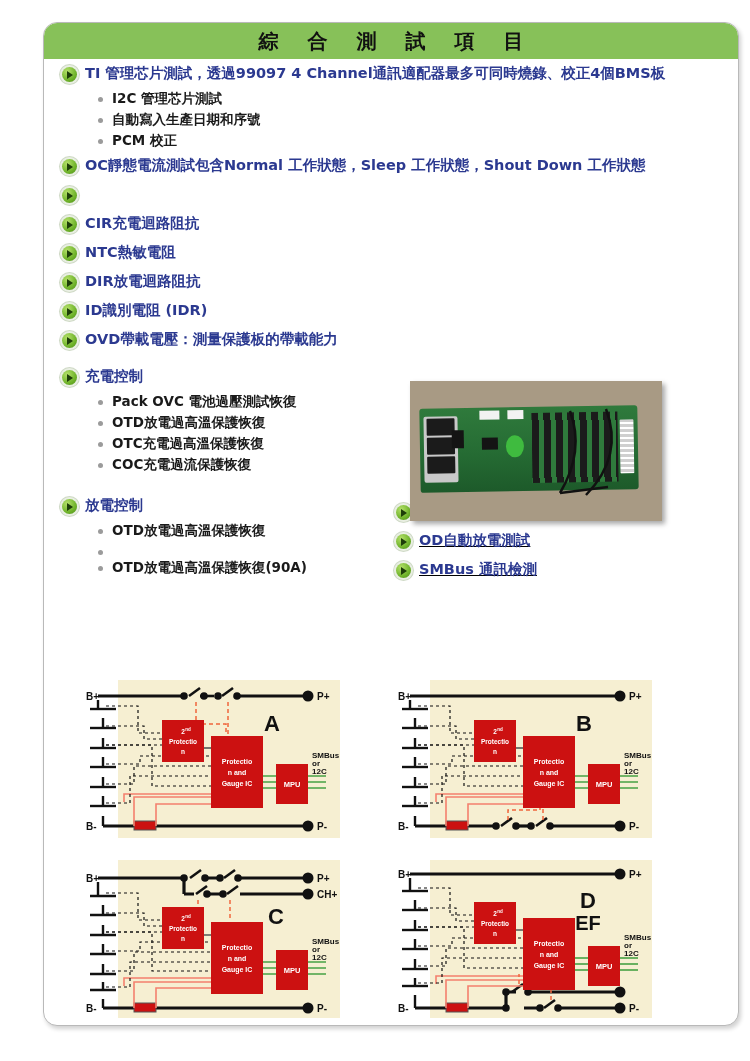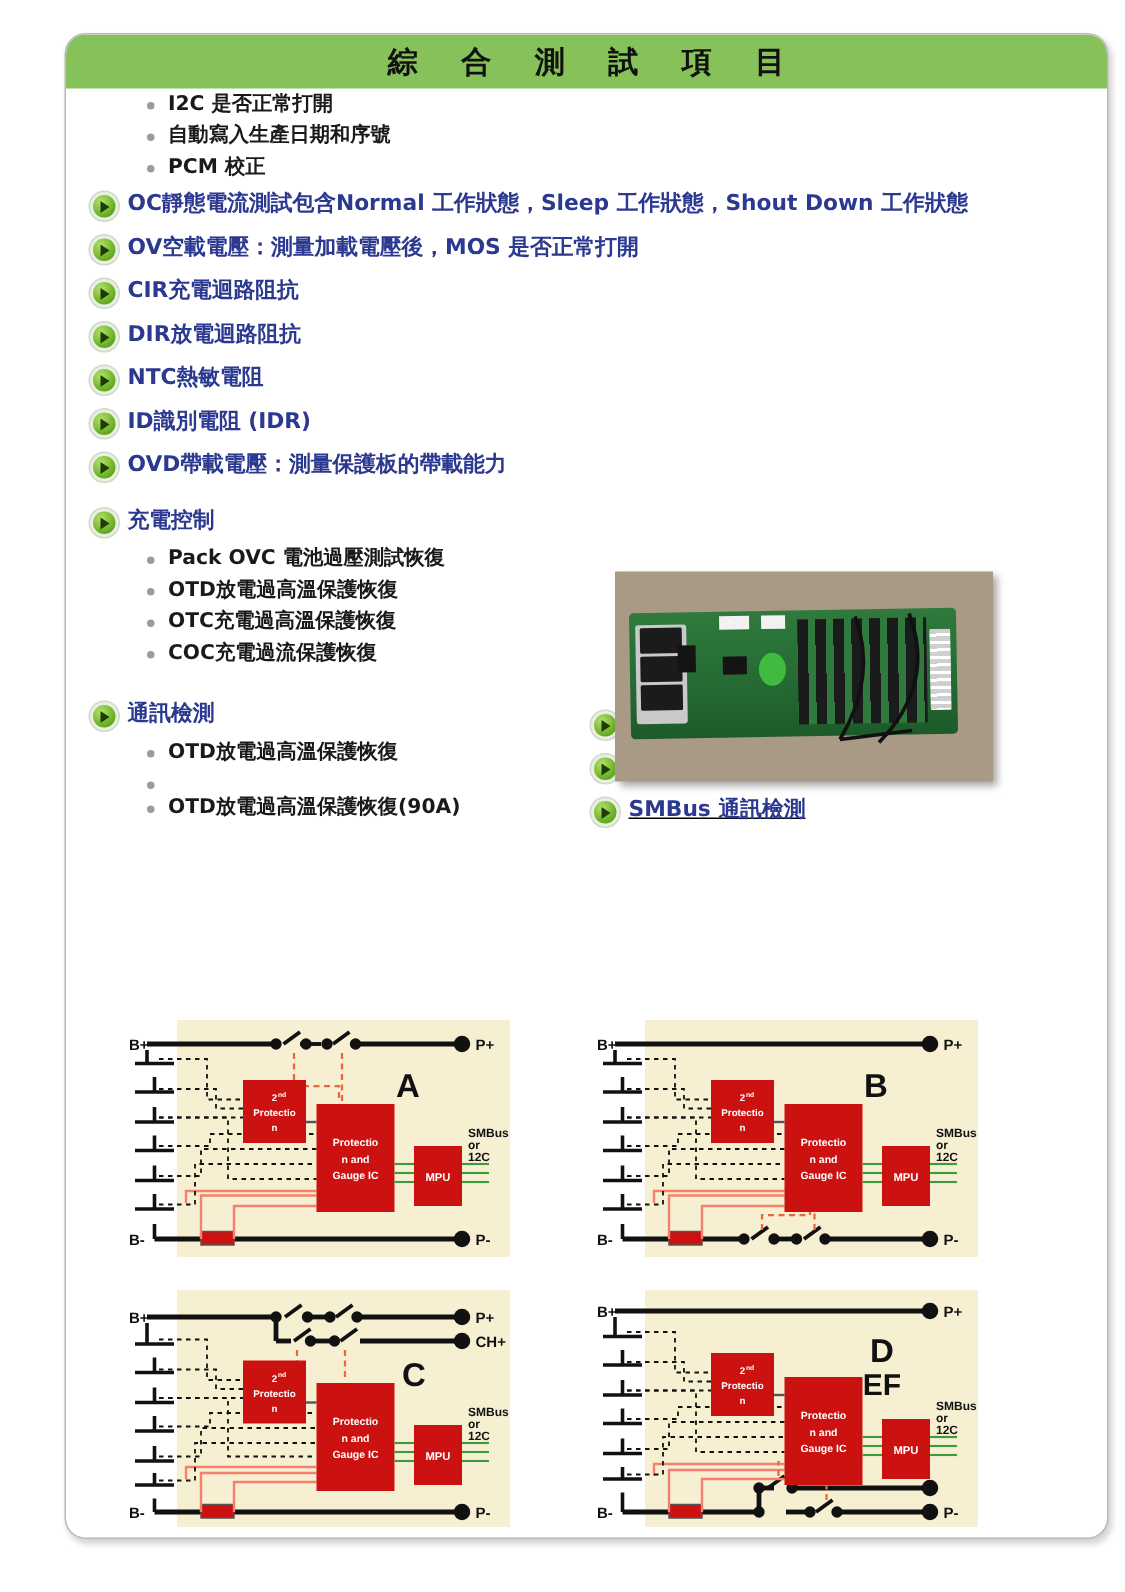--- a/index.html
+++ b/index.html
@@ -97,52 +97,55 @@
 <body>
 
 <div class="card">
 
   <div class="titlebar">
     <div class="ttl">綜 合 測 試 項 目</div>
   </div>
 
   <div class="content">
 
+    <div class="row lvl1">
+      <span class="gicon"></span>
+      <span class="txt">TI 管理芯片測試，透過99097 4 Channel通訊適配器最多可同時燒錄、校正4個BMS板</span>
+    </div>
     <div class="sub">
       <span class="sdot"></span>
-      <span class="txt">I2C 是否正常打開</span>
+      <span class="txt">I2C 管理芯片測試</span>
     </div>
     <div class="sub">
       <span class="sdot"></span>
       <span class="txt">自動寫入生產日期和序號</span>
     </div>
     <div class="sub">
       <span class="sdot"></span>
       <span class="txt">PCM 校正</span>
     </div>
 
     <div class="row lvl1">
       <span class="gicon"></span>
       <span class="txt">OC靜態電流測試包含Normal 工作狀態，Sleep 工作狀態，Shout Down 工作狀態</span>
     </div>
     <div class="row lvl1">
       <span class="gicon"></span>
-      <span class="txt">OV空載電壓：測量加載電壓後，MOS 是否正常打開</span>
     </div>
     <div class="row lvl1">
       <span class="gicon"></span>
       <span class="txt">CIR充電迴路阻抗</span>
     </div>
     <div class="row lvl1">
       <span class="gicon"></span>
+      <span class="txt">NTC熱敏電阻</span>
+    </div>
+    <div class="row lvl1">
+      <span class="gicon"></span>
       <span class="txt">DIR放電迴路阻抗</span>
-    </div>
-    <div class="row lvl1">
-      <span class="gicon"></span>
-      <span class="txt">NTC熱敏電阻</span>
     </div>
     <div class="row lvl1">
       <span class="gicon"></span>
       <span class="txt">ID識別電阻 (IDR)</span>
     </div>
     <div class="row lvl1">
       <span class="gicon"></span>
       <span class="txt">OVD帶載電壓：測量保護板的帶載能力</span>
     </div>
 
@@ -164,21 +167,21 @@
     </div>
     <div class="sub">
       <span class="sdot"></span>
       <span class="txt">COC充電過流保護恢復</span>
     </div>
 
     <div class="twocol" style="padding-top:16px">
       <div class="col-l">
         <div class="row lvl1">
           <span class="gicon"></span>
-          <span class="txt">通訊檢測</span>
+          <span class="txt">放電控制</span>
         </div>
         <div class="sub">
           <span class="sdot"></span>
           <span class="txt">OTD放電過高溫保護恢復</span>
         </div>
         <div class="sub">
           <span class="sdot"></span>
         </div>
         <div class="sub">
           <span class="sdot"></span>

